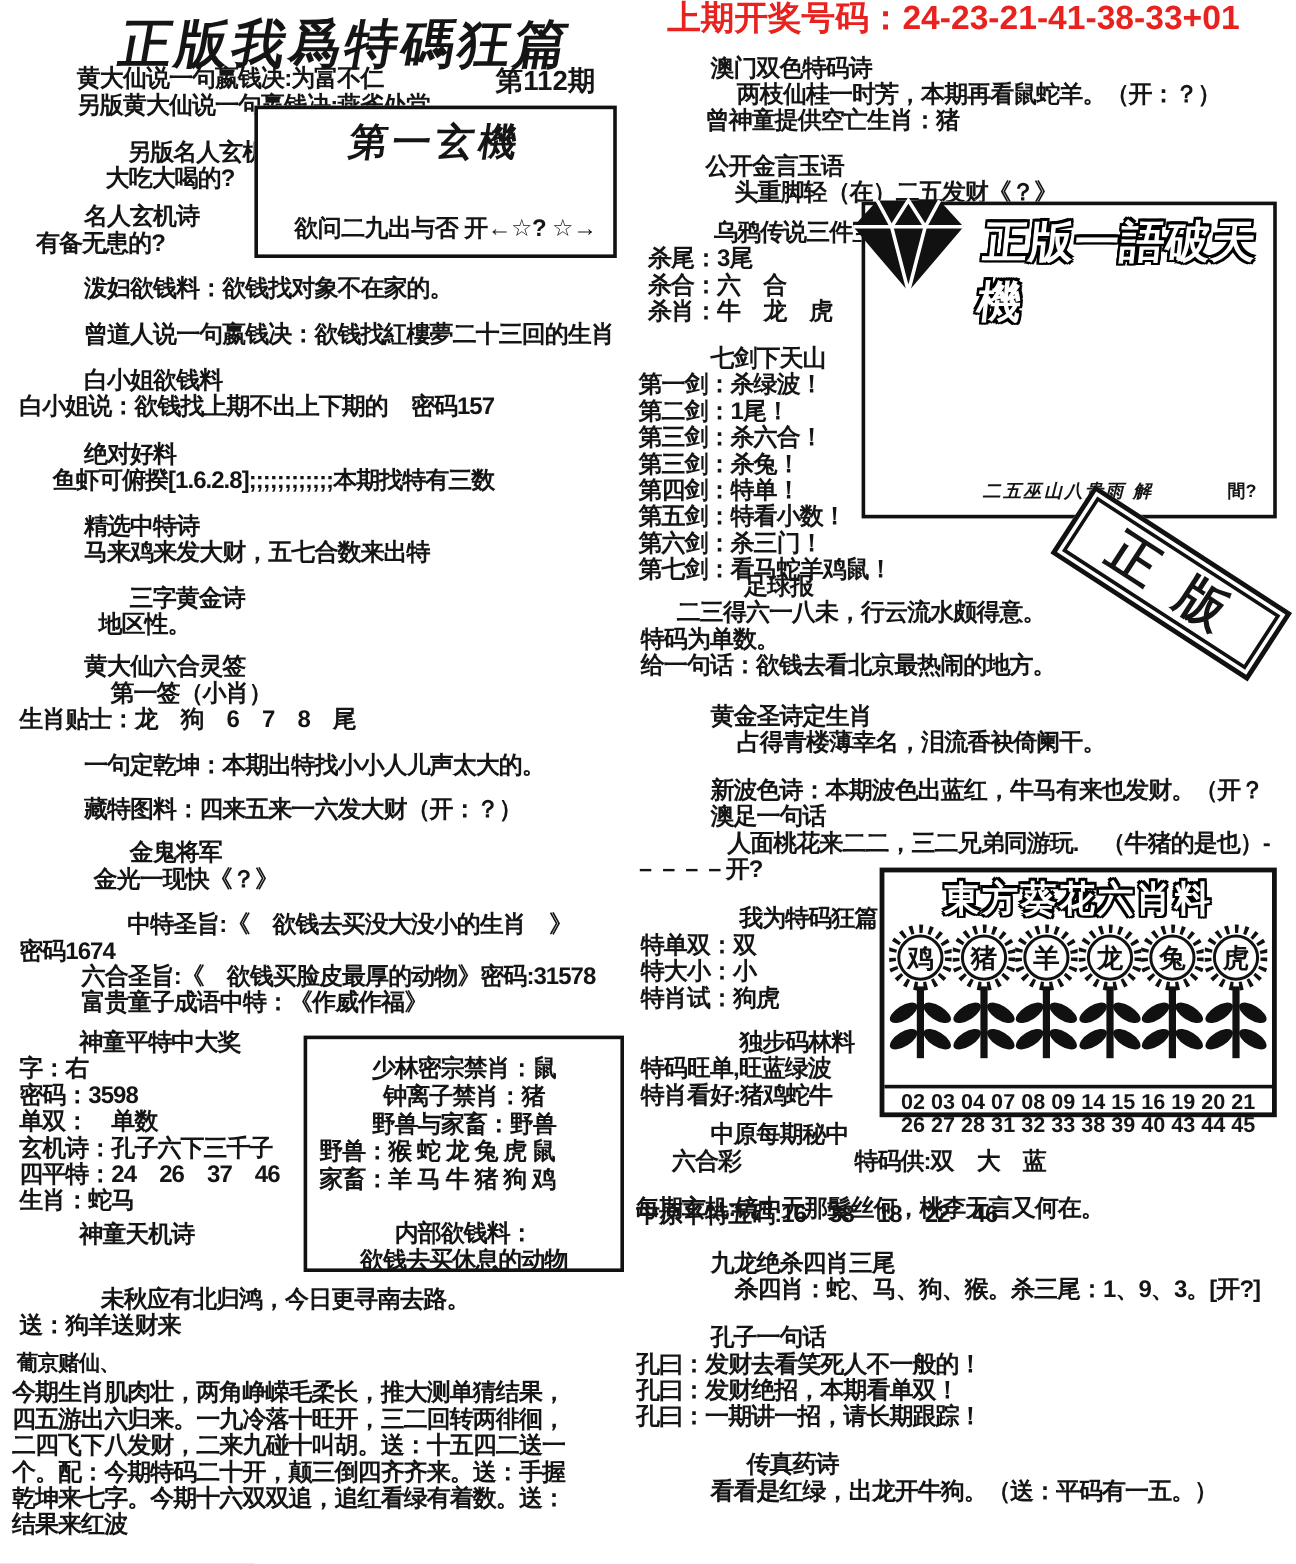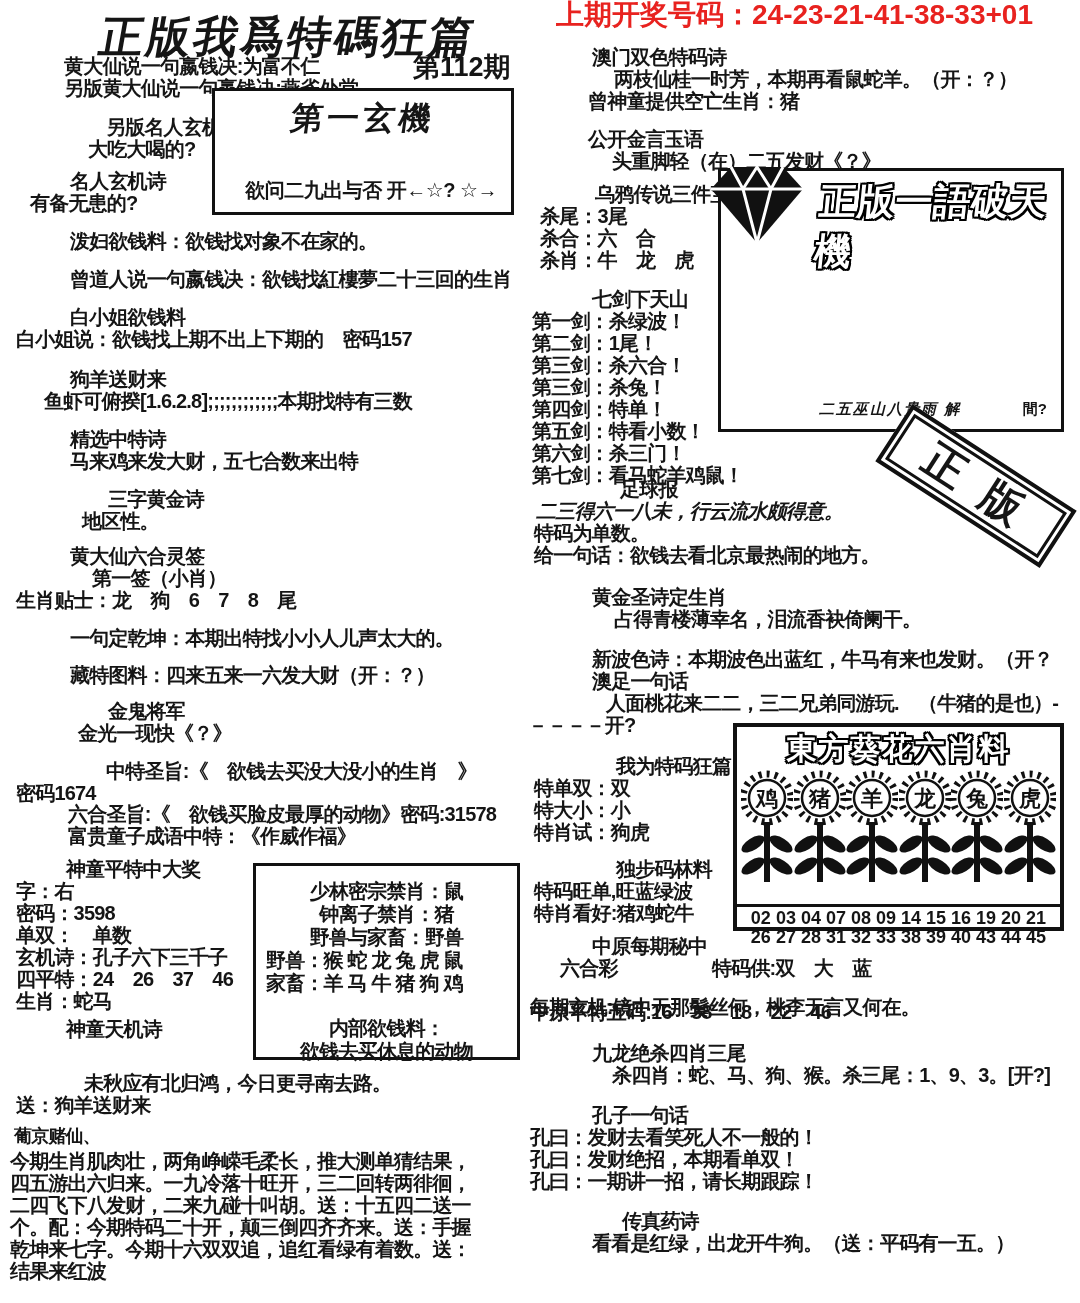--- a/index.html
+++ b/index.html
@@ -3,21 +3,21 @@
 <meta charset="utf-8">
 <style>
   html,body{margin:0;padding:0;background:#d8d8d8;}
   .page{position:relative;width:1080px;height:1303px;background:#ffffff;
         font-family:"Liberation Sans","DejaVu Sans",sans-serif;font-weight:bold;color:#151515;
         overflow:hidden;}
   .t{position:absolute;white-space:pre;font-size:20px;line-height:22px;letter-spacing:-0.8px;}
   .red{color:#e8221f;font-size:28px;letter-spacing:0;}
   .main-title{position:absolute;top:8px;left:100px;font-size:44px;letter-spacing:3px;
               transform:skewX(-10deg);}
-  .issue{font-size:27px;letter-spacing:0;}
+  .issue{font-size:23px;letter-spacing:0;}
   .box{position:absolute;border:3px solid #111;background:#fff;box-sizing:border-box;}
   
   .box1-title{position:absolute;top:6px;left:0;width:100%;text-align:center;font-size:32px;
               letter-spacing:4px;transform:skewX(-8deg);}
   .box1-footer{position:absolute;bottom:8px;right:14px;font-size:20px;letter-spacing:-0.5px;}
   
   .box2-line{font-size:20px;line-height:23px;letter-spacing:-0.8px;text-align:center;white-space:pre;}
   .box2-line.wide{text-align:left;padding-left:10px;}
   .box2-gap{height:22px;}
   
@@ -53,21 +53,21 @@
   <div class="t" style="top:55px;left:64px;">黄大仙说一句嬴钱决:为富不仁</div>
   <div class="t" style="top:77px;left:64px;">另版黄大仙说一句嬴钱决:燕雀处堂</div>
   <div class="t" style="top:116px;left:66px;margin-left:40px;">另版名人玄机诗</div>
   <div class="t" style="top:138px;left:88px;">大吃大喝的?</div>
   <div class="t" style="top:170px;left:70px;">名人玄机诗</div>
   <div class="t" style="top:192px;left:30px;">有备无患的?</div>
   <div class="t" style="top:230px;left:70px;">泼妇欲钱料：欲钱找对象不在家的。</div>
   <div class="t" style="top:268px;left:70px;">曾道人说一句嬴钱决：欲钱找紅樓夢二十三回的生肖</div>
   <div class="t" style="top:306px;left:70px;">白小姐欲钱料</div>
   <div class="t" style="top:328px;left:16px;">白小姐说：欲钱找上期不出上下期的　密码157</div>
-  <div class="t" style="top:368px;left:70px;">狗羊送财来</div>
+  <div class="t" style="top:368px;left:70px;">绝对好料</div>
   <div class="t" style="top:390px;left:44px;">鱼虾可俯揆[1.6.2.8];;;;;;;;;;;;本期找特有三数</div>
   <div class="t" style="top:428px;left:70px;">精选中特诗</div>
   <div class="t" style="top:450px;left:70px;">马来鸡来发大财，五七合数来出特</div>
   <div class="t" style="top:488px;left:108px;">三字黄金诗</div>
   <div class="t" style="top:510px;left:82px;">地区性。</div>
   <div class="t" style="top:545px;left:70px;">黄大仙六合灵签</div>
   <div class="t" style="top:567px;left:92px;">第一签（小肖）</div>
   <div class="t" style="top:589px;left:16px;">生肖贴士：龙　狗　6　7　8　尾</div>
   <div class="t" style="top:627px;left:70px;">一句定乾坤：本期出特找小小人儿声太大的。</div>
   <div class="t" style="top:664px;left:70px;">藏特图料：四来五来一六发大财（开：？）</div>
@@ -107,21 +107,21 @@
   <div class="t" style="top:288px;left:592px;">七剑下天山</div>
   <div class="t" style="top:310px;left:532px;">第一剑：杀绿波！</div>
   <div class="t" style="top:332px;left:532px;">第二剑：1尾！</div>
   <div class="t" style="top:354px;left:532px;">第三剑：杀六合！</div>
   <div class="t" style="top:376px;left:532px;">第三剑：杀兔！</div>
   <div class="t" style="top:398px;left:532px;">第四剑：特单！</div>
   <div class="t" style="top:420px;left:532px;">第五剑：特看小数！</div>
   <div class="t" style="top:442px;left:532px;">第六剑：杀三门！</div>
   <div class="t" style="top:464px;left:532px;">第七剑：看马蛇羊鸡鼠！</div>
   <div class="t" style="top:478px;left:620px;">足球报</div>
-  <div class="t" style="top:500px;left:536px;font-style:italic;">二三得六一八未，行云流水颇得意。</div>
+  <div class="t" style="top:500px;left:564px;">二三得六一八未，行云流水颇得意。</div>
   <div class="t" style="top:522px;left:534px;">特码为单数。</div>
   <div class="t" style="top:544px;left:534px;">给一句话：欲钱去看北京最热闹的地方。</div>
   <div class="t" style="top:586px;left:592px;">黄金圣诗定生肖</div>
   <div class="t" style="top:608px;left:614px;">占得青楼薄幸名，泪流香袂倚阑干。</div>
   <div class="t" style="top:648px;left:592px;">新波色诗：本期波色出蓝红，牛马有来也发财。（开？</div>
   <div class="t" style="top:670px;left:592px;text-align:center;">澳足一句话</div>
   <div class="t" style="top:692px;left:606px;">人面桃花来二二，三二兄弟同游玩.　（牛猪的是也）-</div>
   <div class="t" style="top:714px;left:528px;">－－－－开?</div>
   <div class="t" style="top:755px;left:616px;">我为特码狂篇</div>
   <div class="t" style="top:777px;left:534px;">特单双：双</div>

